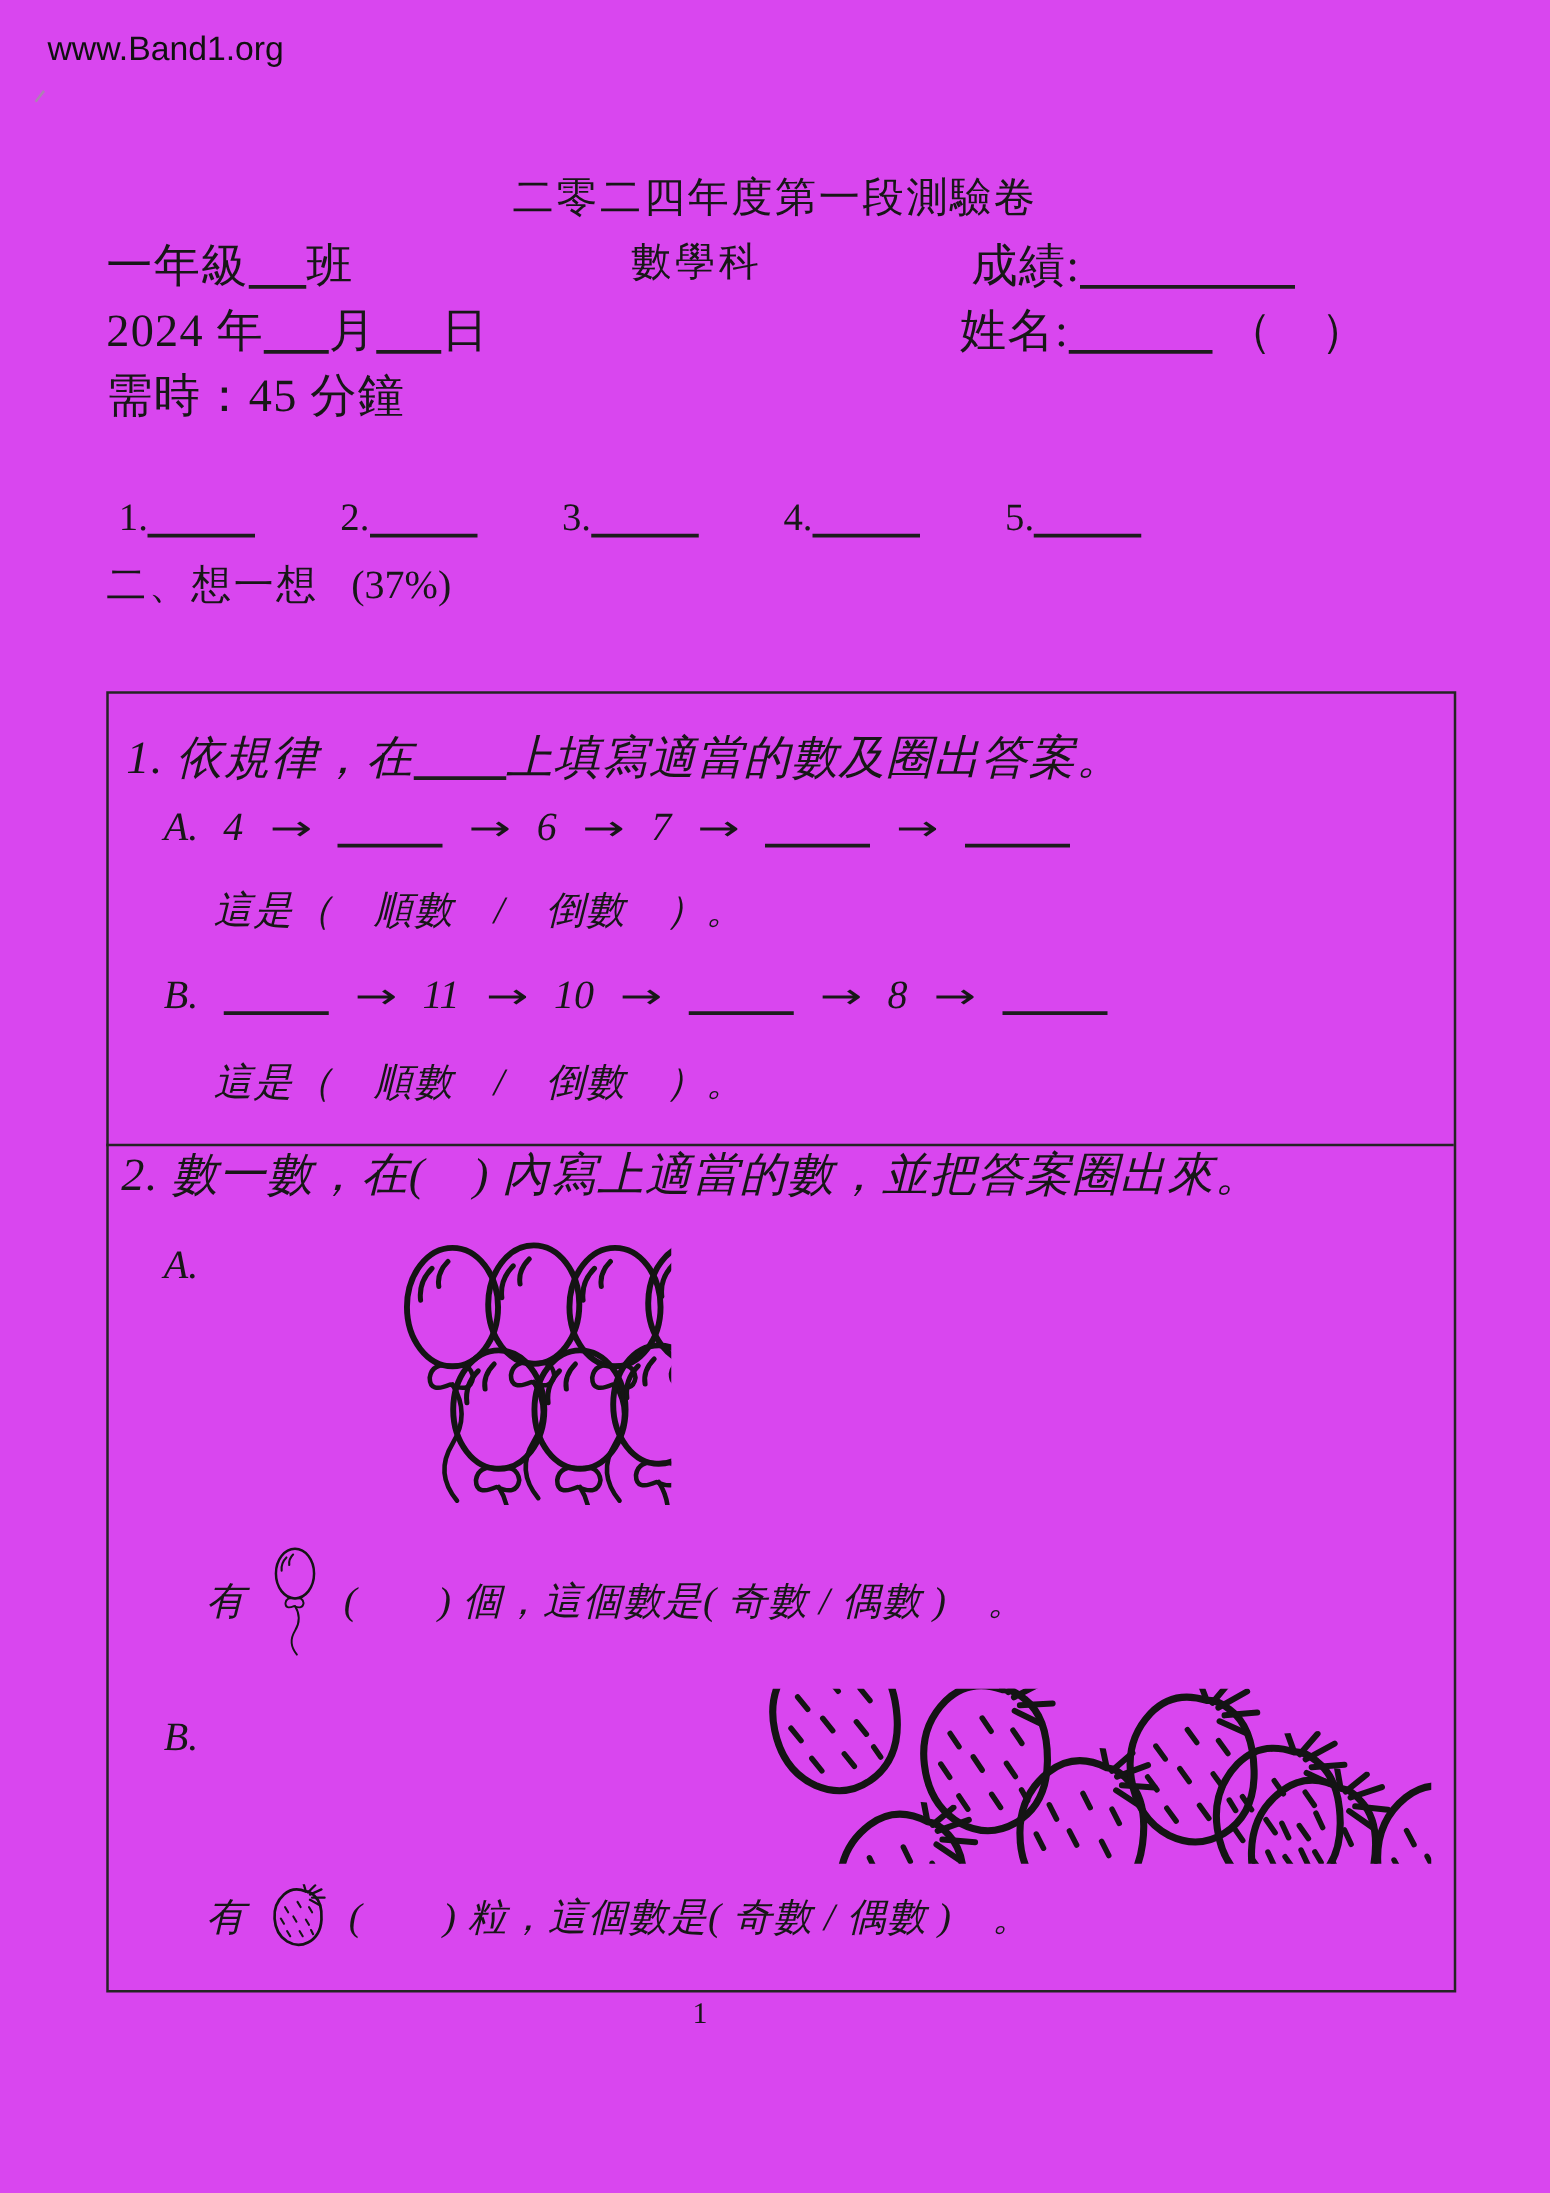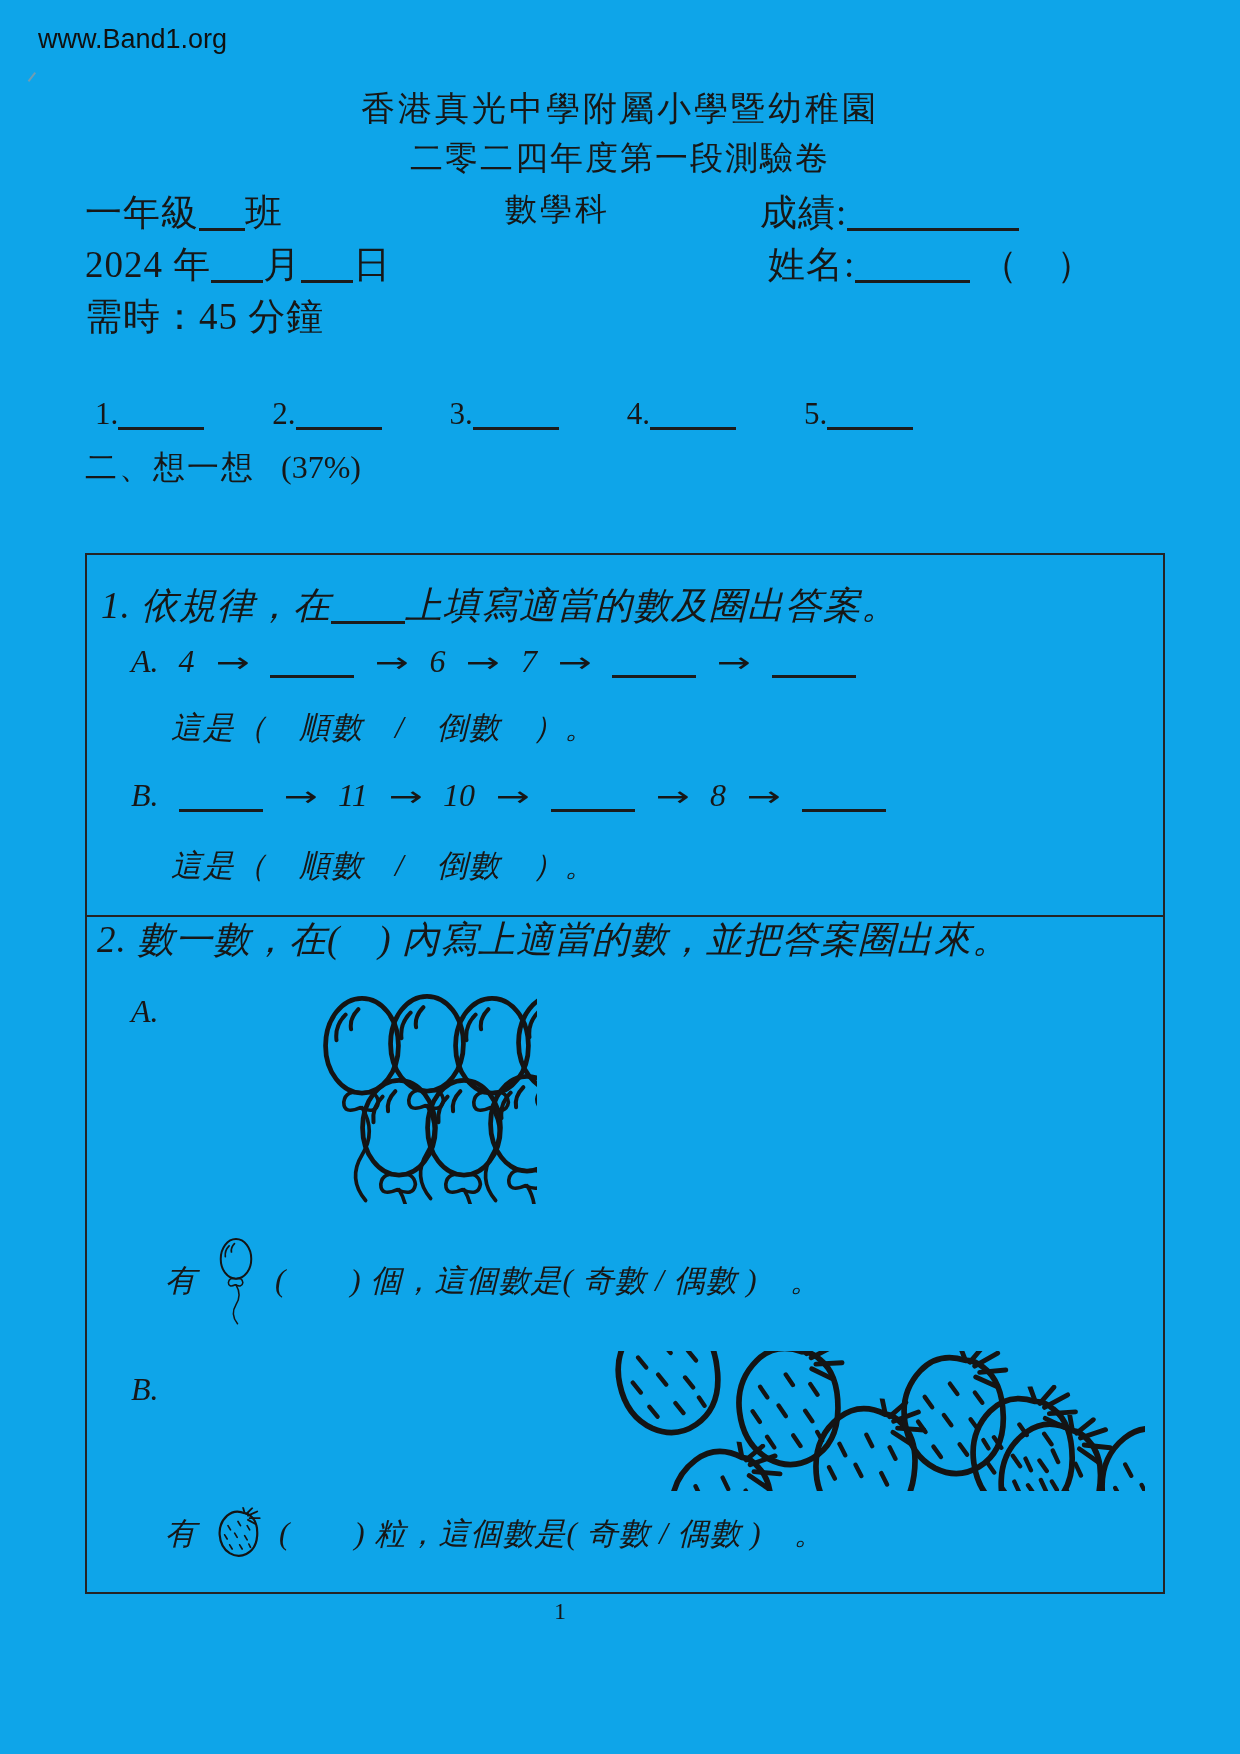--- a/index.html
+++ b/index.html
@@ -1,28 +1,28 @@
 <!DOCTYPE html>
 <html><head>
 <meta charset="utf-8">
 <style>
   html,body{margin:0;padding:0;background:#ffffff;}
-  .page{position:relative;width:1240px;height:1754px;background:#0ea5e9;overflow:hidden;
+  .page{position:relative;width:1240px;height:1754px;background:#d946ef;overflow:hidden;
         font-family:"Liberation Serif","DejaVu Serif",serif;color:#171717;}
   .abs{position:absolute;}
   .watermark{left:38px;top:24px;font-family:"Liberation Sans","DejaVu Sans",sans-serif;
              font-size:27px;color:#101010;}
   .scan-artifact{left:30px;top:74px;width:8px;height:11px;border-left:2px solid #9a9a9a;
                  transform:rotate(38deg);opacity:.7;}
   .school-title{left:0;right:0;top:86px;text-align:center;font-size:34px;letter-spacing:3px;}
   .exam-title{left:0;right:0;top:136px;text-align:center;font-size:33px;letter-spacing:2px;}
   .line{font-size:37px;letter-spacing:1px;white-space:nowrap;}
   .class-field{left:85px;top:188px;}
   .subject-label{left:505px;top:188px;font-size:32px;letter-spacing:3px;}
-  .score-field{left:760px;top:188px;}
+  .score-field{left:777px;top:188px;}
   .date-field{left:85px;top:240px;}
   .name-field{left:768px;top:240px;}
   .duration-field{left:85px;top:292px;}
   .sec-title{font-size:32px;letter-spacing:2px;white-space:nowrap;}
   .sec1-title{left:85px;top:354px;}
   .sec2-title{left:85px;top:446px;}
   .sec-weight{margin-left:26px;letter-spacing:0;}
   .mental-row{left:95px;top:396px;display:flex;gap:68px;font-size:31px;}
   .m-item{white-space:nowrap;}
   .blank{display:inline-block;height:0;border-bottom:3px solid #1c1c1c;
@@ -69,21 +69,20 @@
       <path class="ink" stroke-width="2" d="M18 22 l3 5 M30 17 l3 5 M41 22 l3 5 M14 33 l3 5 M26 31 l3 5 M38 34 l3 5 M20 45 l3 5 M32 45 l3 5 M43 44 l2 4"></path>
     </symbol>
   </defs>
 </svg>
 
 <div class="page">
 
   <div class="abs watermark">www.Band1.org</div>
   <div class="abs scan-artifact"></div>
 
-  <div class="abs school-title">香港真光中學附屬小學暨幼稚園</div>
   <div class="abs exam-title">二零二四年度第一段測驗卷</div>
 
   <div class="abs line class-field">
     <span>一年級</span><span class="blank" style="width:46px"></span><span>班</span>
   </div>
   <div class="abs line subject-label">數學科</div>
   <div class="abs line score-field">
     <span>成績:</span><span class="blank" style="width:172px"></span>
   </div>
 

